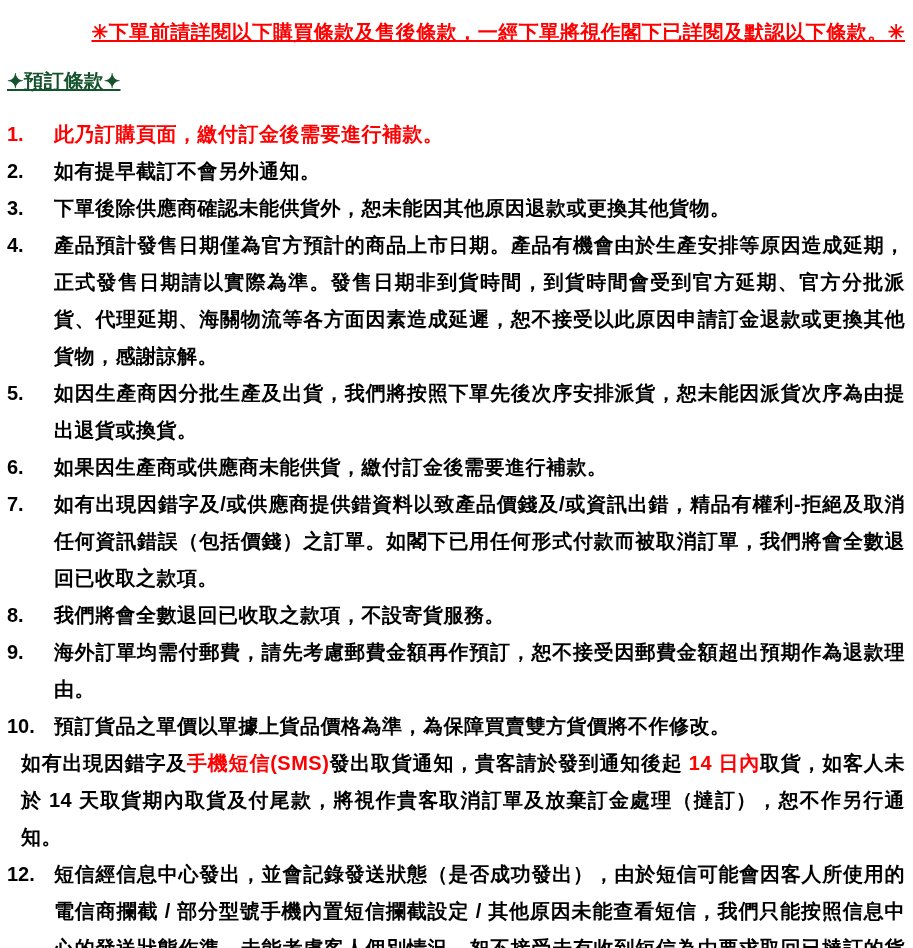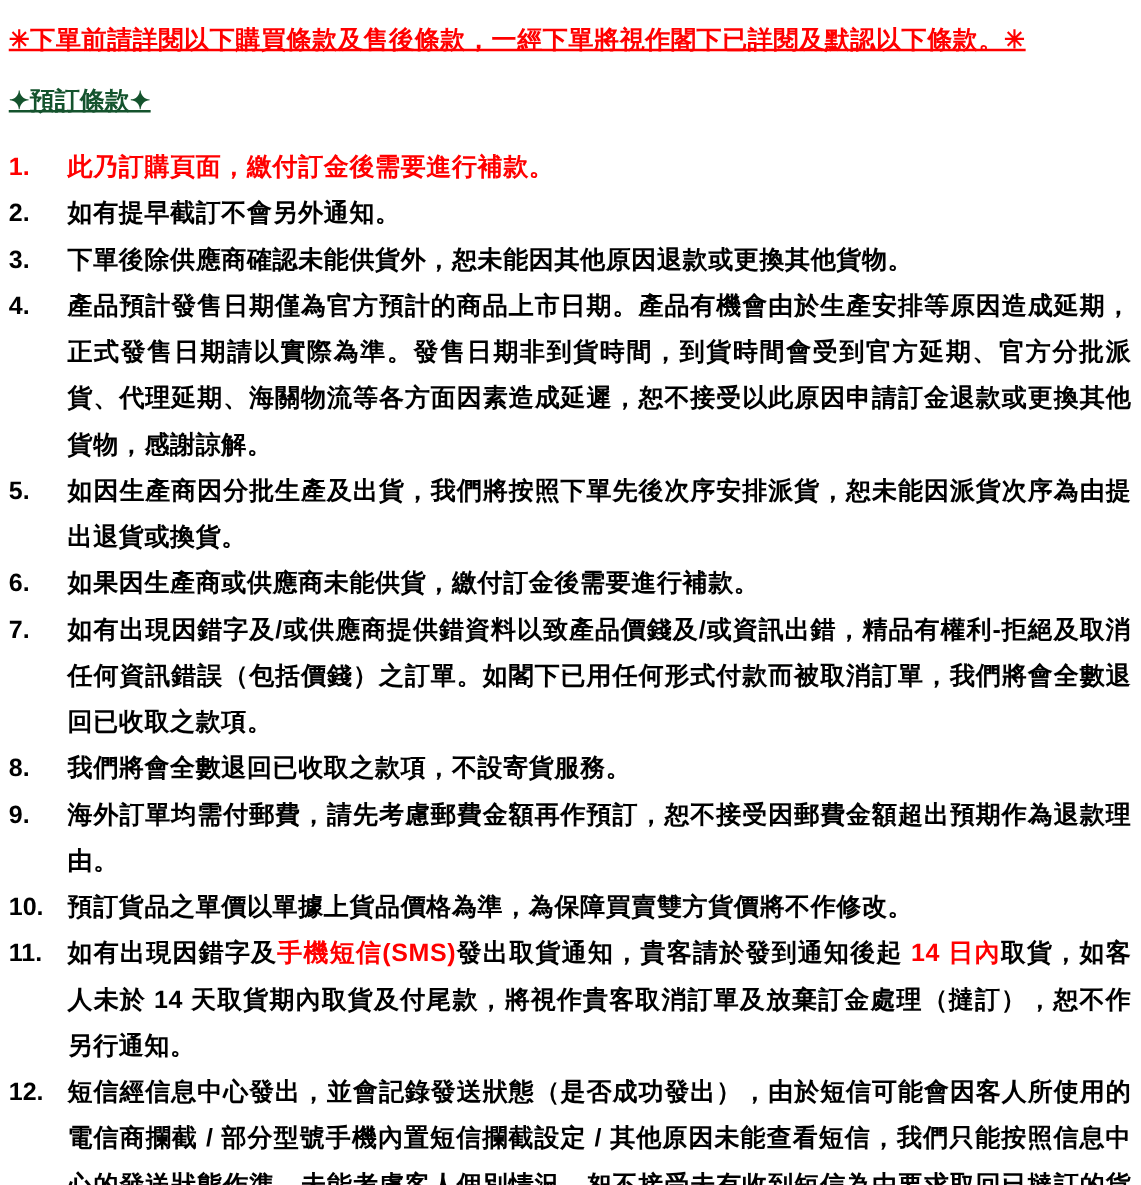--- a/index.html
+++ b/index.html
@@ -17,20 +17,21 @@
   .page {
     padding: 12px 8px 18px 7px;
   }
   .notice {
     color: #ff0000;
     font-size: 20px;
     line-height: 28px;
     text-decoration: underline;
     margin: 6px 0 22px 0;
     letter-spacing: 0.5px;
+    text-align: right;
   }
   .section-title {
     color: #14532d;
     font-size: 20px;
     line-height: 26px;
     text-decoration: underline;
     margin: 0 0 22px 0;
     font-weight: bold;
   }
   .terms-list {
@@ -115,21 +116,20 @@
       <span class="term-num">9.</span>
       <span class="term-text">海外訂單均需付郵費，請先考慮郵費金額再作預訂，恕不接受因郵費金額超出預期作為退款理由。</span>
     </li>
 
     <li class="term-item">
       <span class="term-num">10.</span>
       <span class="term-text">預訂貨品之單價以單據上貨品價格為準，為保障買賣雙方貨價將不作修改。</span>
     </li>
 
     <li class="term-item">
-      <span class="term-num">11.</span>
       <span class="term-text"><span>如有出現因錯字及</span><span class="red-underline">手機短信(SMS)</span><span>發出取貨通知，貴客請於發到通知後起 </span><span class="red-underline">14 日內</span><span>取貨，如客人未於 14 天取貨期內取貨及付尾款，將視作貴客取消訂單及放棄訂金處理（撻訂），恕不作另行通知。</span></span>
     </li>
 
     <li class="term-item">
       <span class="term-num">12.</span>
       <span class="term-text">短信經信息中心發出，並會記錄發送狀態（是否成功發出），由於短信可能會因客人所使用的電信商攔截 / 部分型號手機內置短信攔截設定 / 其他原因未能查看短信，我們只能按照信息中心的發送狀態作準，未能考慮客人個別情況，恕不接受未有收到短信為由要求取回已撻訂的貨物或訂金。</span>
     </li>
 
   </ol>
 

